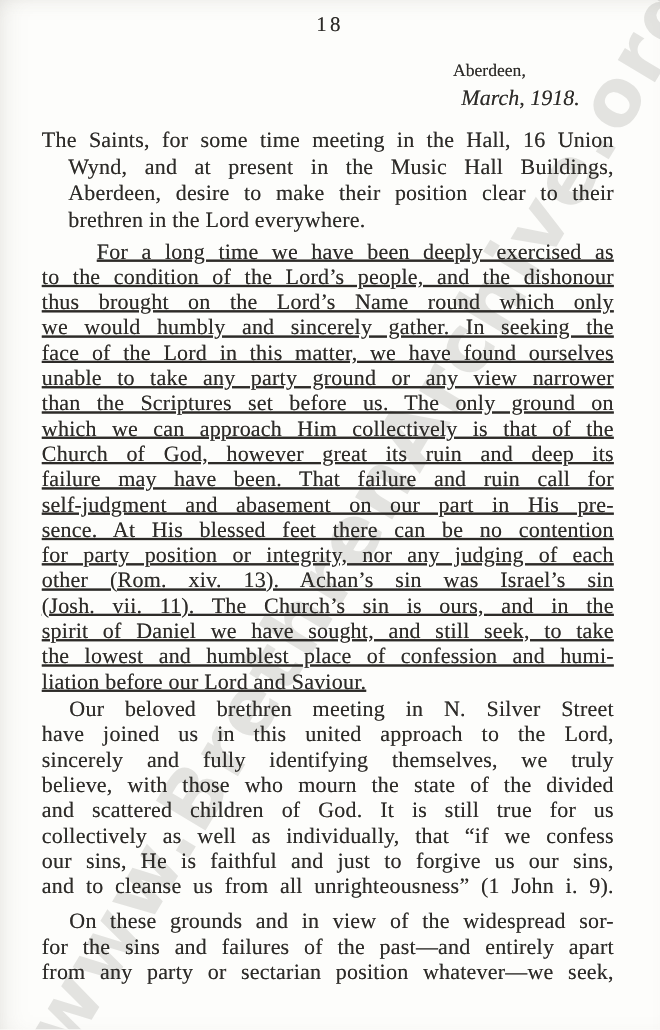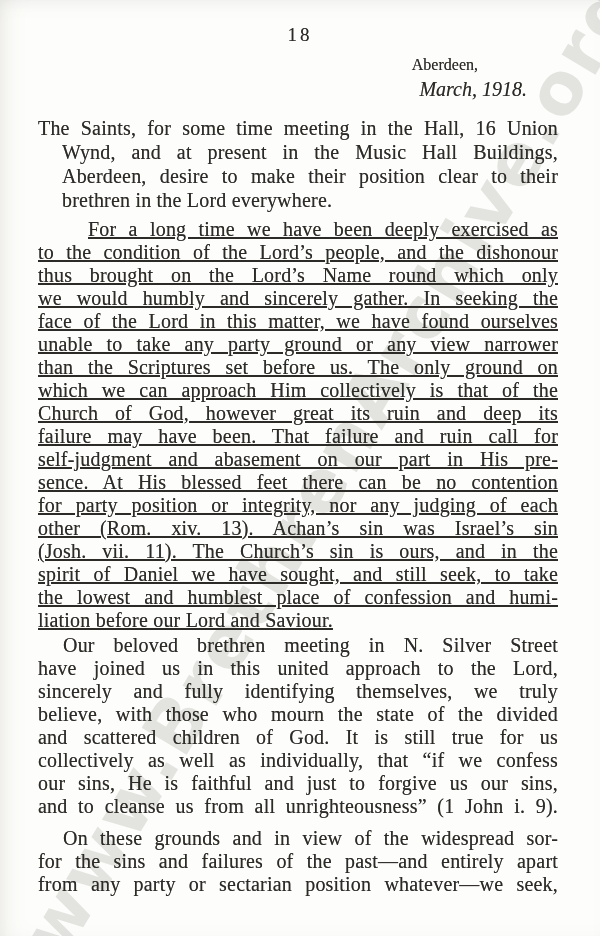--- a/index.html
+++ b/index.html
@@ -29,21 +29,21 @@
     font-weight: 700;
     font-size: 72px;
     letter-spacing: 3px;
     color: rgba(95, 92, 85, 0.16);
     white-space: nowrap;
     pointer-events: none;
     user-select: none;
   }
   .page-number {
     position: absolute;
-    top: 24px;
+    top: 12px;
     left: 0;
     width: 100%;
     text-align: center;
     font-size: 19px;
     letter-spacing: 3px;
     text-shadow: 0 0 0.5px rgba(45,43,40,0.6);
   }
   .dateline {
     position: absolute;
     top: 53px;

